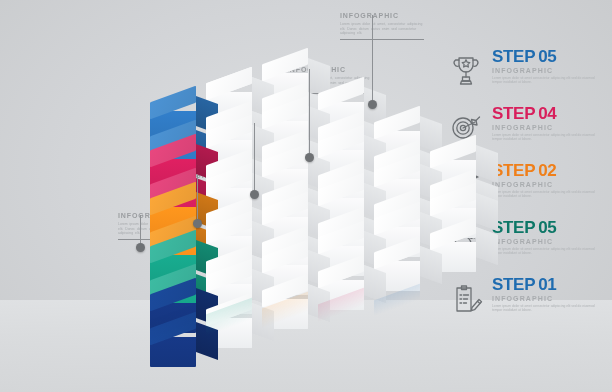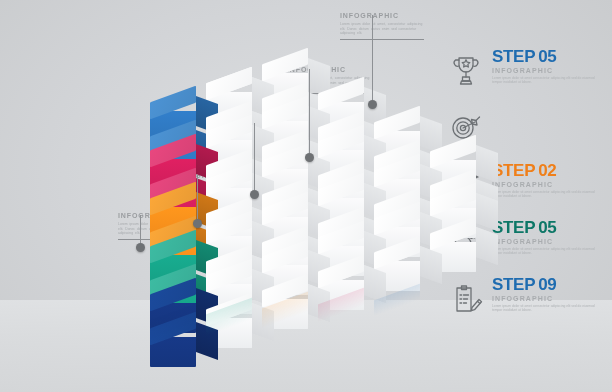--- a/index.html
+++ b/index.html
@@ -594,20 +594,25 @@
         <div class="licon">
           <svg viewBox="0 0 40 40">
             <circle stroke="#6d7175" fill="none" stroke-width="1.3" stroke-linecap="round" stroke-linejoin="round" cx="17" cy="21" r="10"></circle>
             <circle stroke="#6d7175" fill="none" stroke-width="1.3" stroke-linecap="round" stroke-linejoin="round" cx="17" cy="21" r="6.2"></circle>
             <circle stroke="#6d7175" fill="none" stroke-width="1.3" stroke-linecap="round" stroke-linejoin="round" cx="17" cy="21" r="2.6"></circle>
             <path stroke="#6d7175" fill="none" stroke-width="1.3" stroke-linecap="round" stroke-linejoin="round" d="M17 21l12-6"></path>
             <path stroke="#6d7175" fill="none" stroke-width="1.3" stroke-linecap="round" stroke-linejoin="round" d="M25.5 12.5l4.5 1 1 4.5-4.5-1z"></path>
             <path stroke="#6d7175" fill="none" stroke-width="1.3" stroke-linecap="round" stroke-linejoin="round" d="M30 13.5l3.5-3.5"></path>
           </svg>
         </div>
+        <div class="ltxt">
+          <div class="lstep" style="color: rgb(216, 31, 92);"><span>STEP</span><span class="num">04</span></div>
+          <div class="lsub">INFOGRAPHIC</div>
+          <div class="lbody">Lorem ipsum dolor sit amet consectetur adipiscing elit sed do eiusmod tempor incididunt ut labore.</div>
+        </div>
       </div>
       <div class="lrow">
         <div class="licon">
           <svg viewBox="0 0 40 40">
             <path stroke="#6d7175" fill="none" stroke-width="1.3" stroke-linecap="round" stroke-linejoin="round" d="M20 7l12 6H8z"></path>
             <path stroke="#6d7175" fill="none" stroke-width="1.3" stroke-linecap="round" stroke-linejoin="round" d="M9.5 13.5h21"></path>
             <path stroke="#6d7175" fill="none" stroke-width="1.3" stroke-linecap="round" stroke-linejoin="round" d="M12 16v11M16 16v11M20 16v11M24 16v11M28 16v11"></path>
             <path stroke="#6d7175" fill="none" stroke-width="1.3" stroke-linecap="round" stroke-linejoin="round" d="M9 27.5h22"></path>
             <path stroke="#6d7175" fill="none" stroke-width="1.3" stroke-linecap="round" stroke-linejoin="round" d="M7.5 31h25"></path>
             <path stroke="#6d7175" fill="none" stroke-width="1.3" stroke-linecap="round" stroke-linejoin="round" d="M9 29.2h22"></path>
@@ -639,20 +644,20 @@
           <svg viewBox="0 0 40 40">
             <path stroke="#6d7175" fill="none" stroke-width="1.3" stroke-linecap="round" stroke-linejoin="round" d="M11 10h14v23H11z"></path>
             <path stroke="#6d7175" fill="none" stroke-width="1.3" stroke-linecap="round" stroke-linejoin="round" d="M15.5 8h5v3.5h-5z"></path>
             <path stroke="#6d7175" fill="none" stroke-width="1.3" stroke-linecap="round" stroke-linejoin="round" d="M14 17h1.6M14 21h1.6M14 25h1.6"></path>
             <path stroke="#6d7175" fill="none" stroke-width="1.3" stroke-linecap="round" stroke-linejoin="round" d="M17.5 17h5M17.5 21h4M17.5 25h3"></path>
             <path stroke="#6d7175" fill="none" stroke-width="1.3" stroke-linecap="round" stroke-linejoin="round" d="M26 29.5l7-8 2.5 2.2-7 8-3 .9z"></path>
             <path stroke="#6d7175" fill="none" stroke-width="1.3" stroke-linecap="round" stroke-linejoin="round" d="M31.4 23.2l2.5 2.2"></path>
           </svg>
         </div>
         <div class="ltxt">
-          <div class="lstep" style="color: rgb(31, 108, 176);"><span>STEP</span><span class="num">09</span></div>
+          <div class="lstep" style="color: rgb(31, 108, 176);"><span>STEP</span><span class="num">01</span></div>
           <div class="lsub">INFOGRAPHIC</div>
           <div class="lbody">Lorem ipsum dolor sit amet consectetur adipiscing elit sed do eiusmod tempor incididunt ut labore.</div>
         </div>
       </div>
     </div>
 
 </div>
 
 </body></html>

